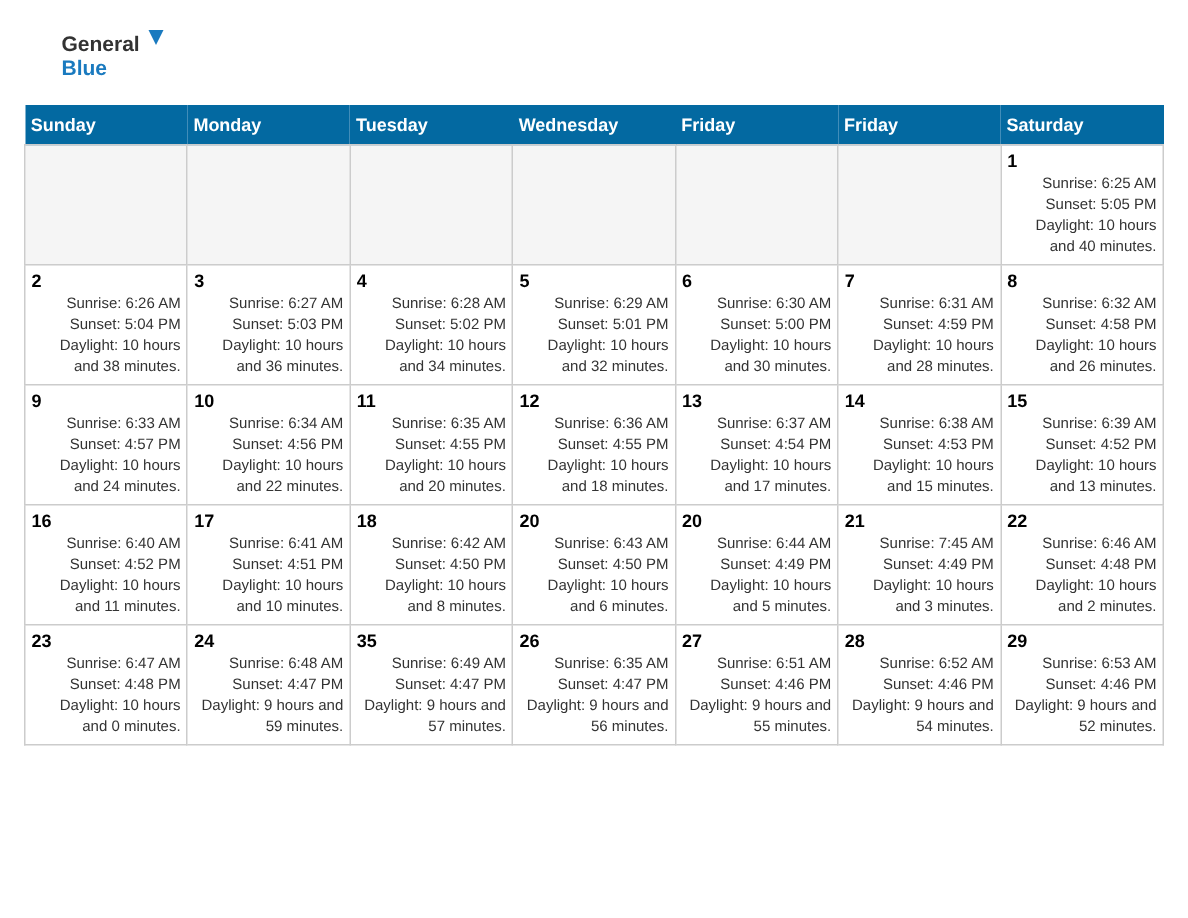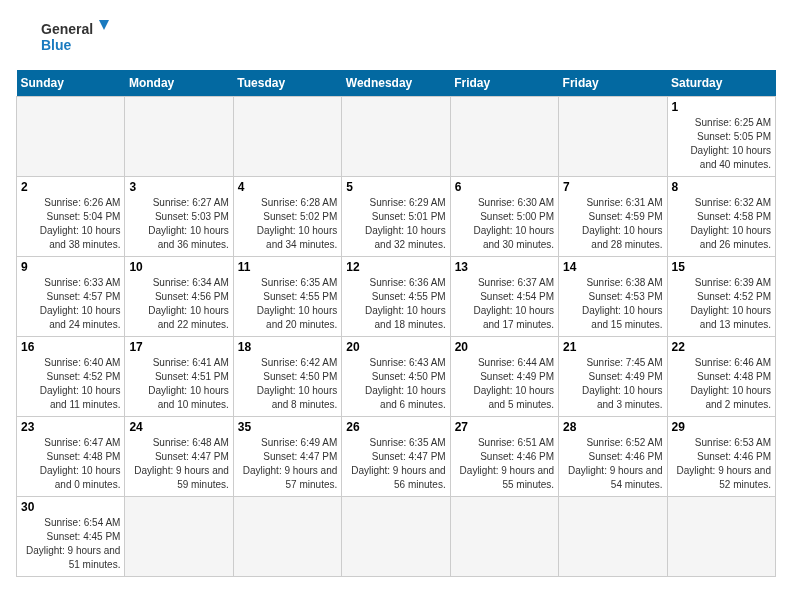--- a/index.html
+++ b/index.html
@@ -287,28 +287,14 @@
 Sunset: 4:46 PM
 Daylight: 9 hours and 54 minutes.</div>
         </td>
         <td>
           <div class="day-number">29</div>
           <div class="day-info" style="white-space: pre-line;">Sunrise: 6:53 AM
 Sunset: 4:46 PM
 Daylight: 9 hours and 52 minutes.</div>
         </td>
       </tr>
-      <tr class="last-row">
-        <td>
-          <div class="day-number">30</div>
-          <div class="day-info" style="white-space: pre-line;">Sunrise: 6:54 AM
-Sunset: 4:45 PM
-Daylight: 9 hours and 51 minutes.</div>
-        </td>
-        <td class="empty"></td>
-        <td class="empty"></td>
-        <td class="empty"></td>
-        <td class="empty"></td>
-        <td class="empty"></td>
-        <td class="empty"></td>
-      </tr>
     </tbody>
 </table>
 
 </body></html>

